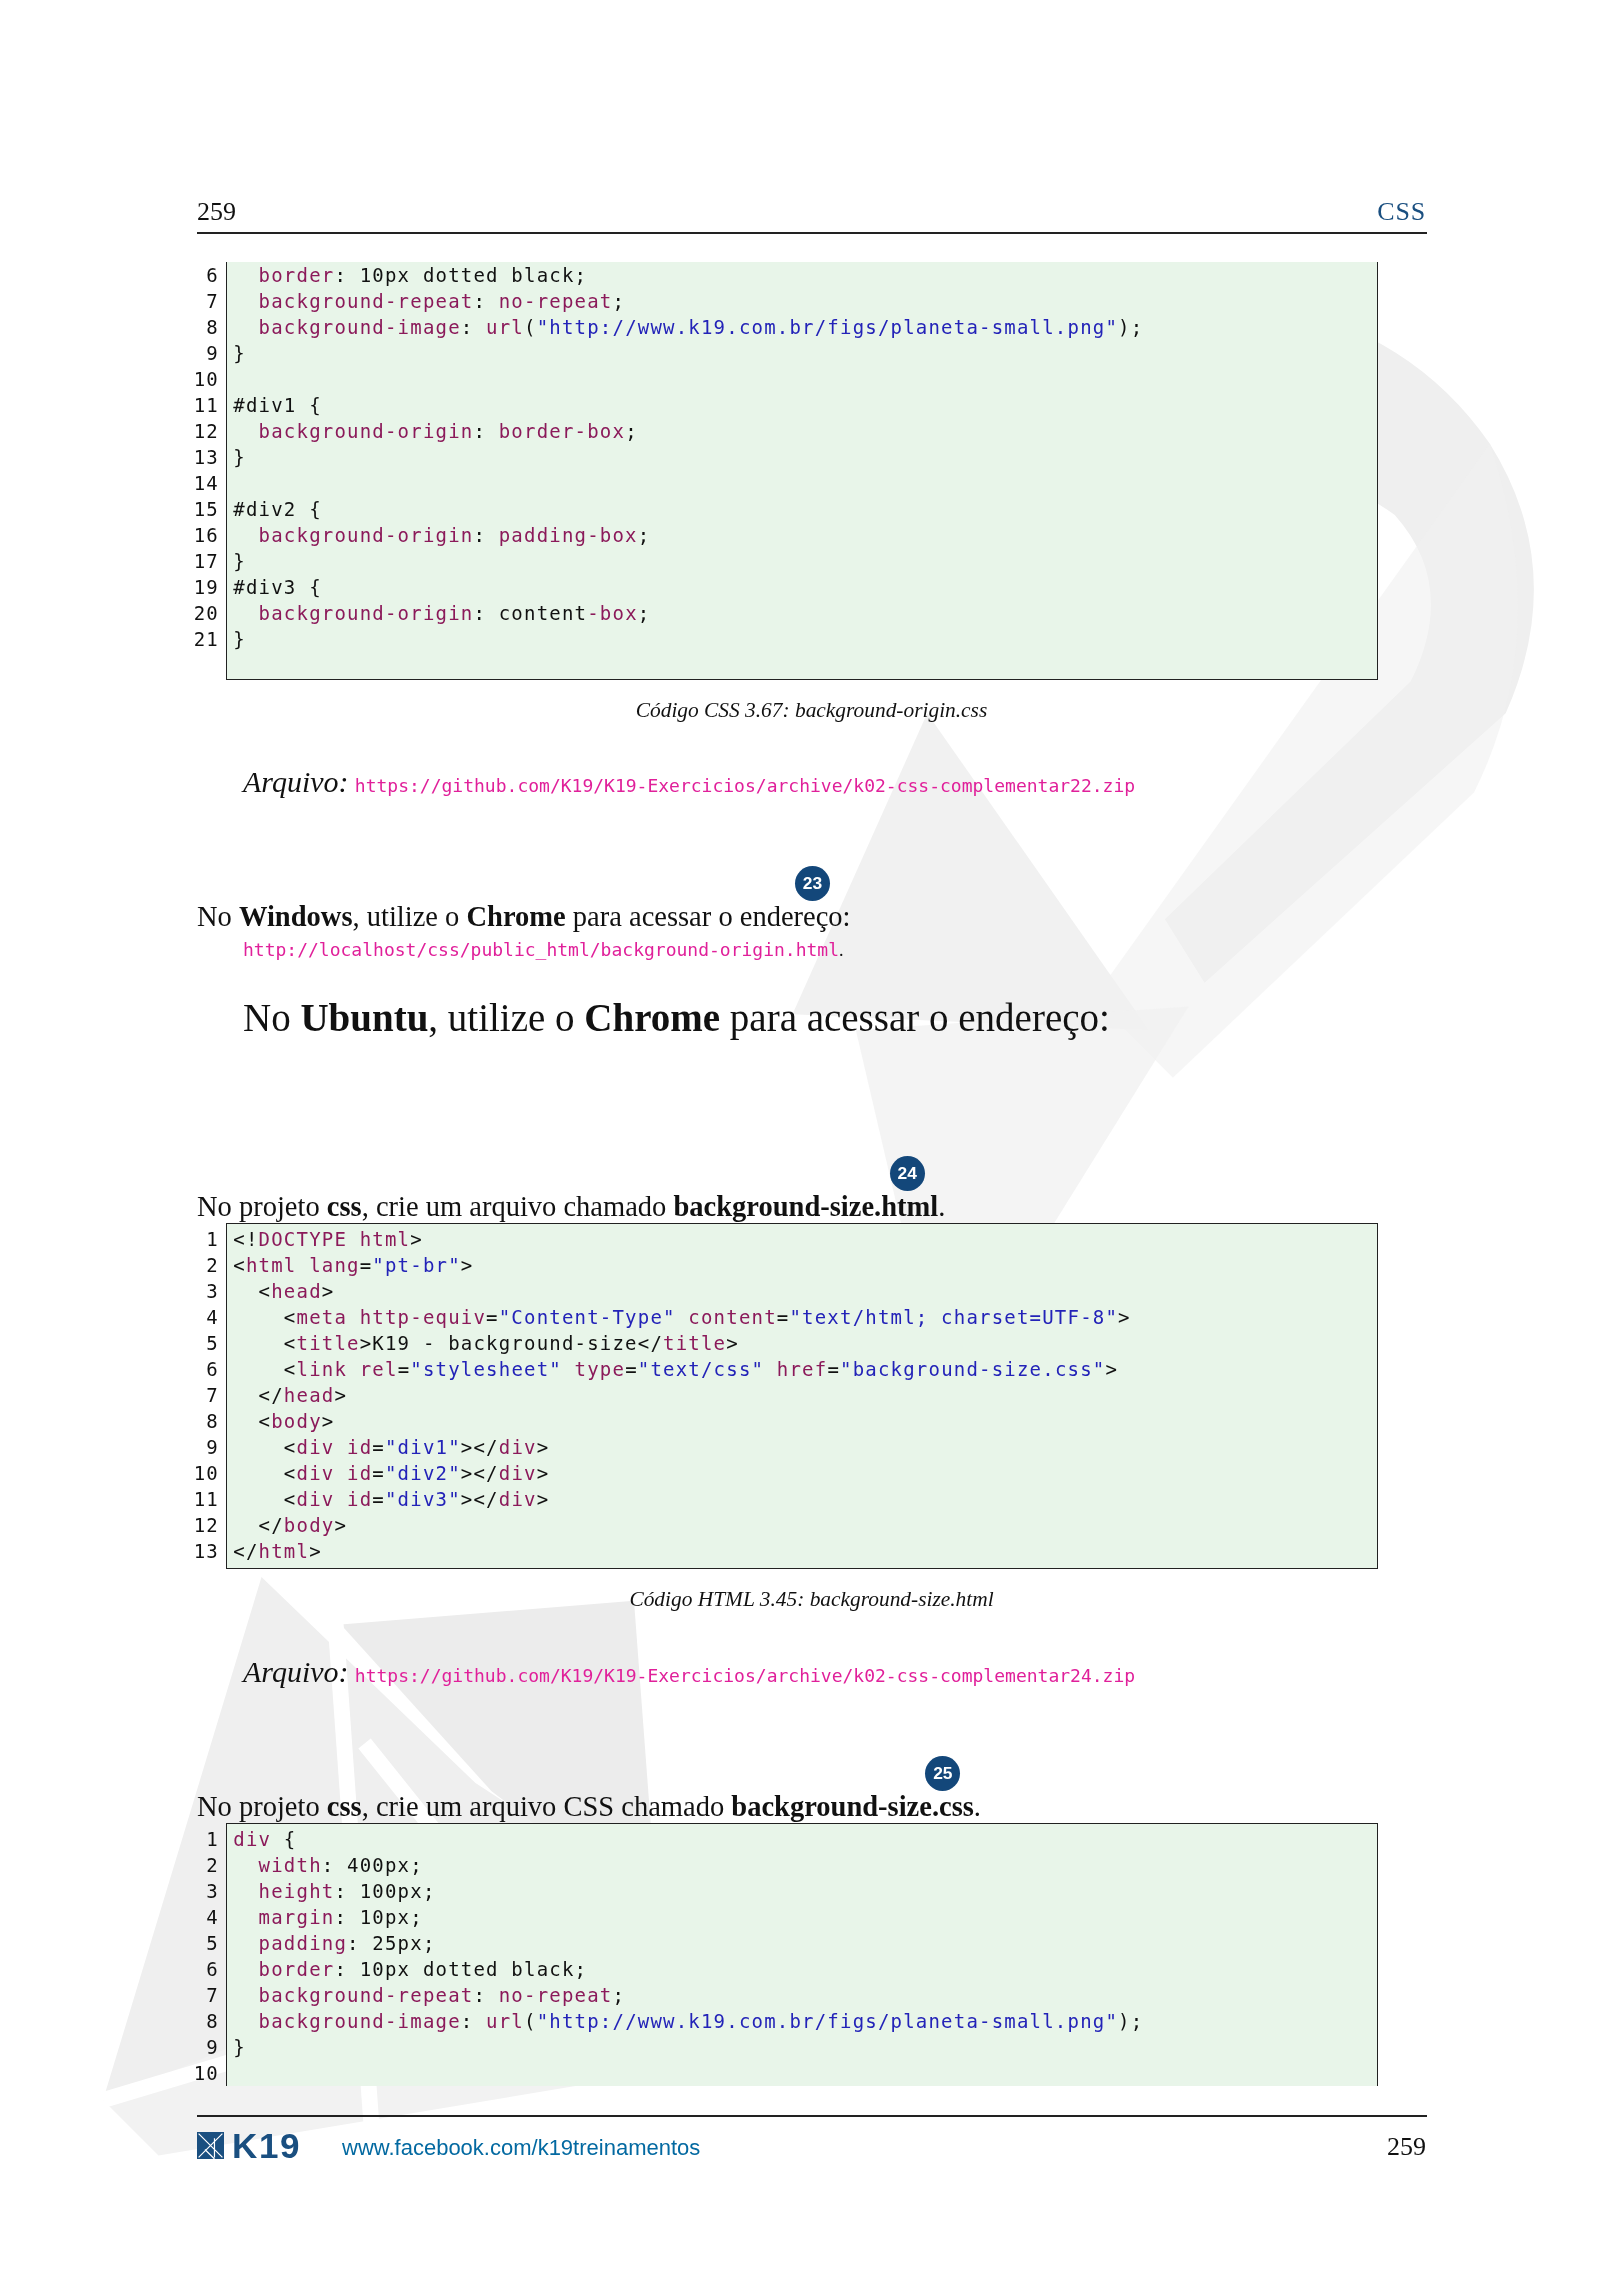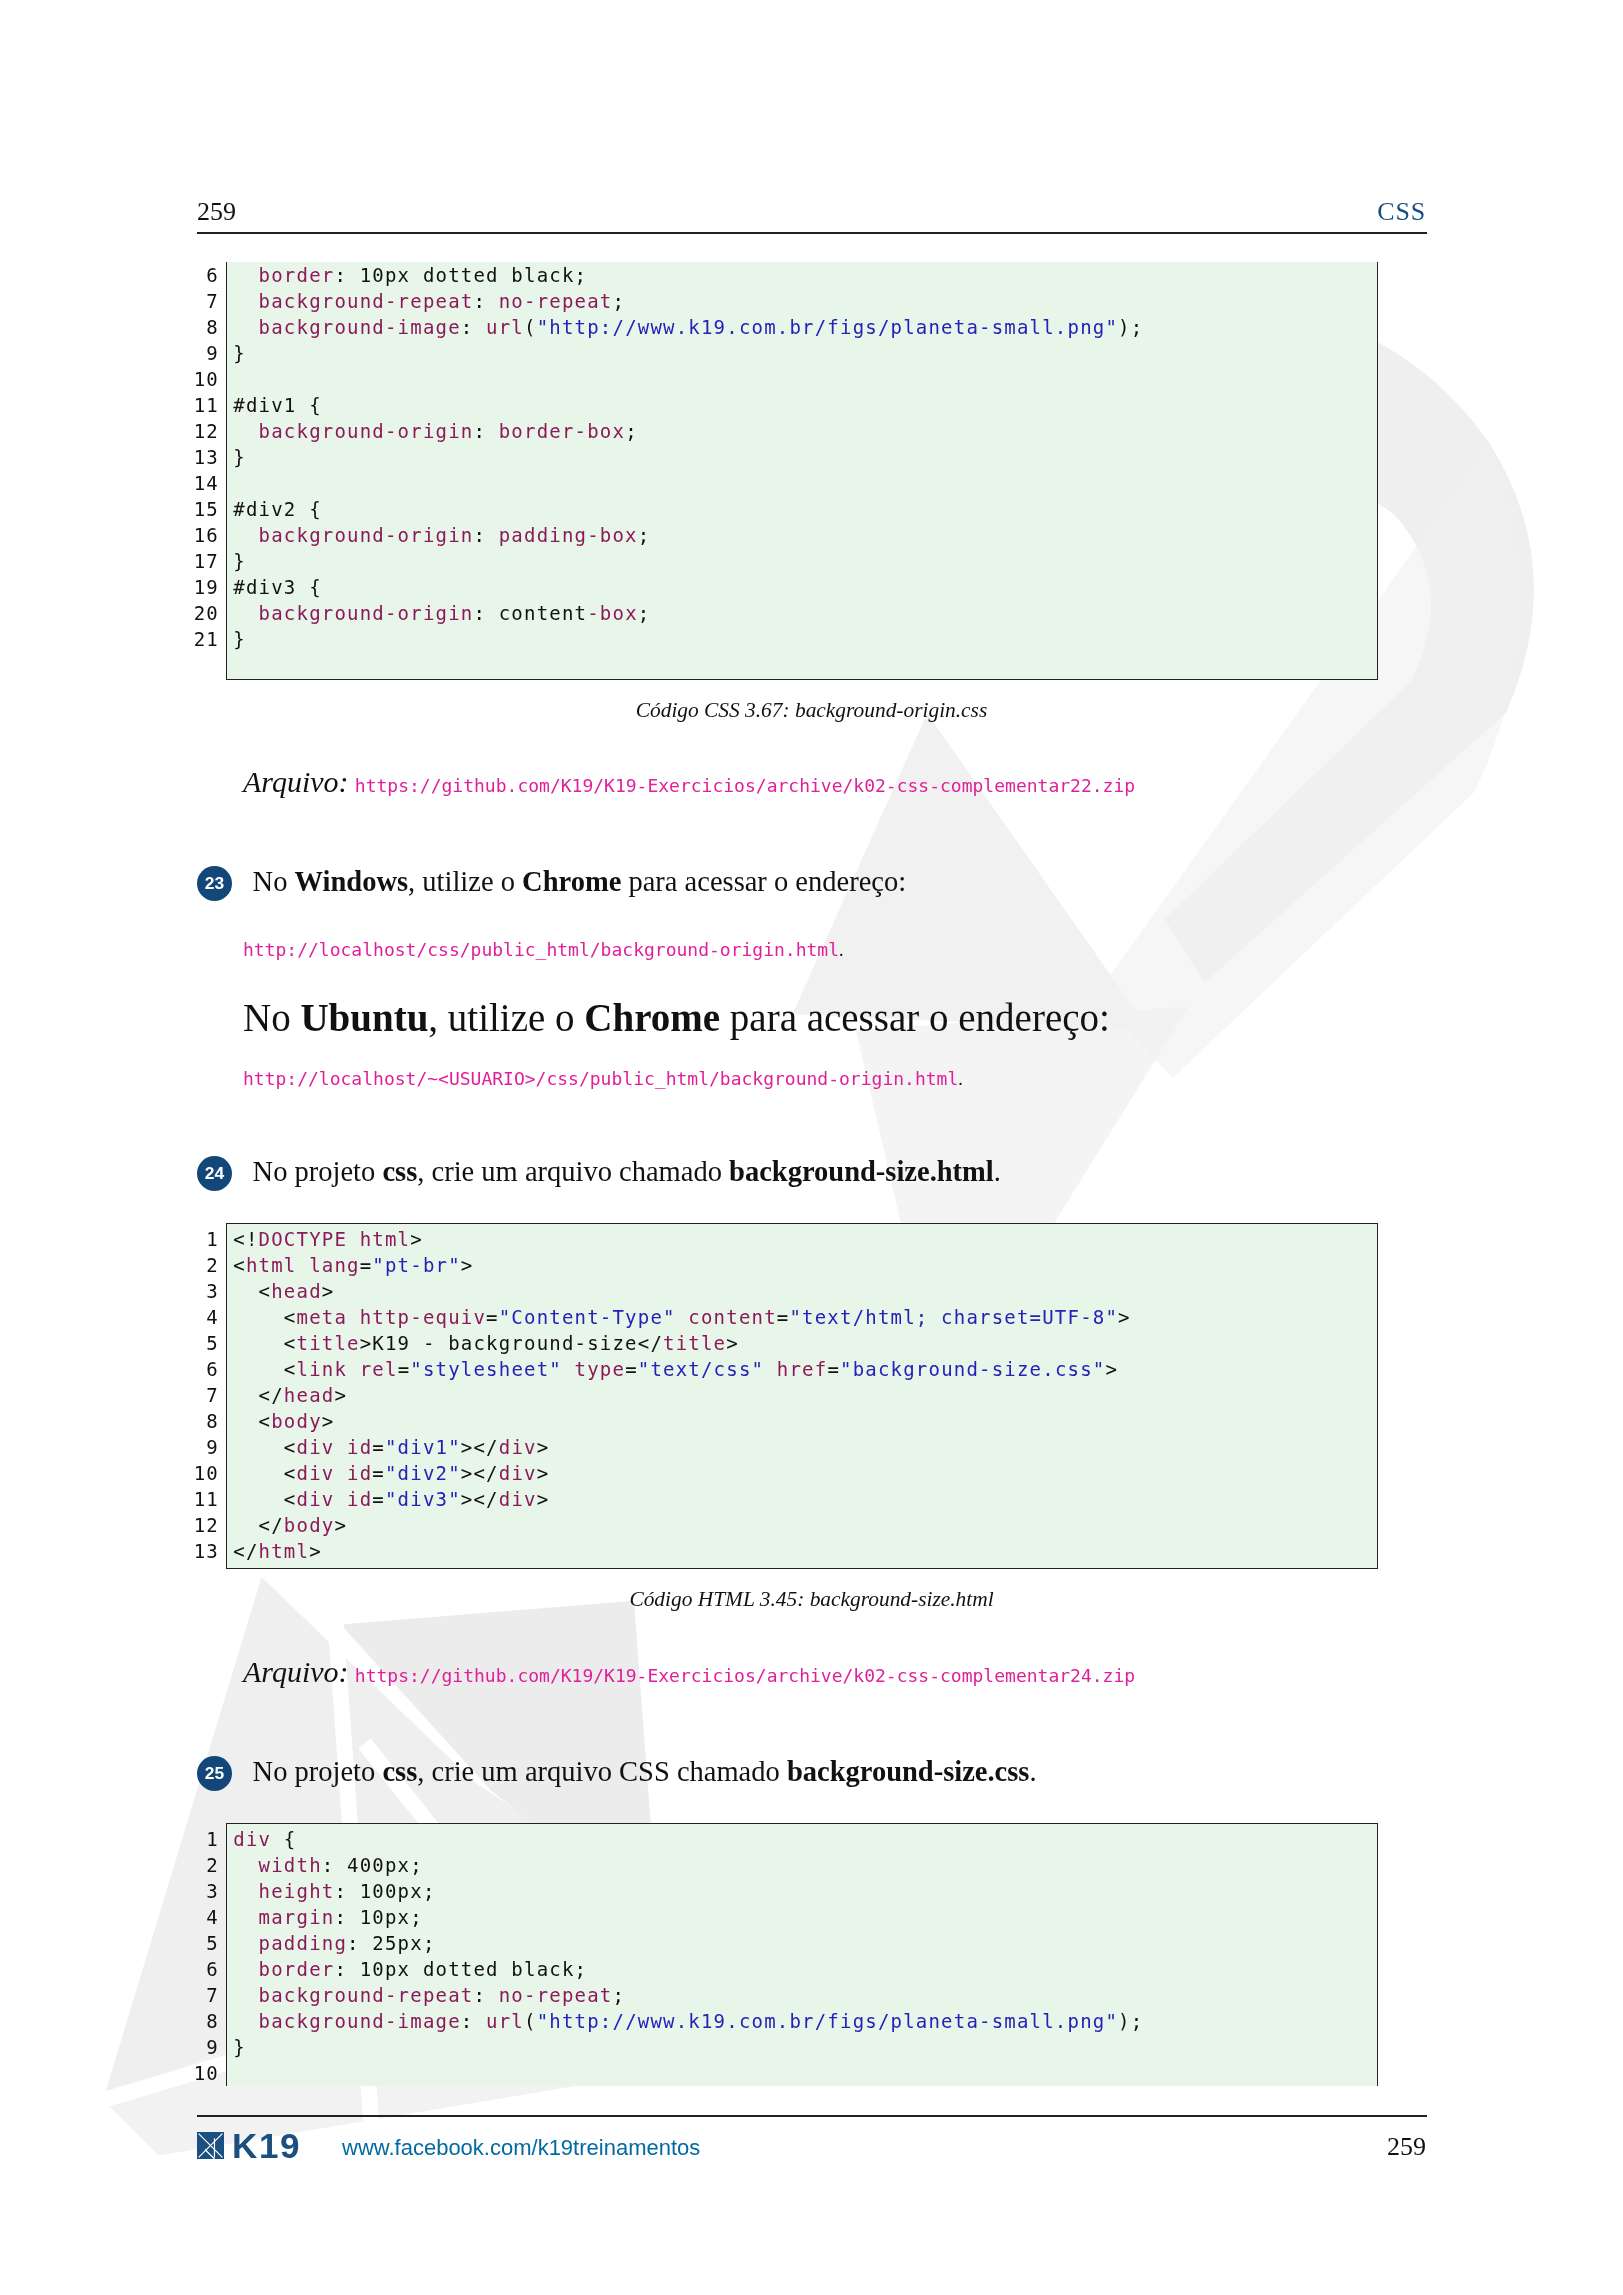--- a/index.html
+++ b/index.html
@@ -18,21 +18,21 @@
   .code.cut-bottom { border-bottom:none; }
   .code .ln { position:absolute; left:-48px; width:40px; text-align:right; color:#111;
               font-family:"DejaVu Sans Mono","Liberation Mono",monospace; }
   .code .row { position:relative; height:26px; line-height:26px; padding-left:6.3px; white-space:pre; letter-spacing:1.2px; }
   .k { color:#8b1a5a; } .s { color:#2323b8; } .p { color:#111; }
 
   .caption { position:absolute; left:0; width:1623px; text-align:center; font-style:italic; font-size:21.4px; color:#111; }
   .arq { position:absolute; left:243px; font-size:30px; font-style:italic; color:#111; white-space:nowrap; }
   .arq .url { font-style:normal; font-family:"DejaVu Sans Mono","Liberation Mono",monospace; font-size:18px; color:#e0209a; margin-left:6.3px; }
 
-  .step { position:absolute; left:197px; display:flex; align-items:flex-start; font-size:28.5px; white-space:nowrap; }
+  .step { position:absolute; left:197px; display:flex; align-items:flex-end; font-size:28.5px; white-space:nowrap;flex-direction:column; }
   .badge { width:35px; height:35px; border-radius:50%; background:#13477a; color:#fff; font-size:17.4px; font-weight:bold;
            display:flex; align-items:center; justify-content:center; margin-right:20.6px;
            font-family:"Liberation Sans","DejaVu Sans",sans-serif; }
   .para { position:absolute; left:243px; font-size:39px; white-space:nowrap; }
   .link { position:absolute; left:243px; font-family:"DejaVu Sans Mono","Liberation Mono",monospace; font-size:18px; color:#e0209a; white-space:nowrap; }
   .link .dot { color:#111; font-family:"Liberation Serif",serif; }
   b { font-weight:bold; }
 
   .ftr-rule { position:absolute; left:197px; width:1230px; top:2115px; height:1.6px; background:#222; }
   .ftr-logo { position:absolute; left:197px; top:2132px; display:flex; align-items:center; }
@@ -89,23 +89,20 @@
   <div class="step" style="top:866px;">
     <span class="badge">23</span>
     <span><span>No </span><b>Windows</b><span>, utilize o </span><b>Chrome</b><span> para acessar o endereço:</span></span>
   </div>
   <div class="link" style="top:939px;">
     <span>http://localhost/css/public_html/background-origin.html</span><span class="dot">.</span>
   </div>
   <div class="para" style="top:995px;">
     <span>No </span><b>Ubuntu</b><span>, utilize o </span><b>Chrome</b><span> para acessar o endereço:</span>
   </div>
-  <div class="link" style="top:1068px;">
-    <span>http://localhost/~&lt;USUARIO&gt;/css/public_html/background-origin.html</span><span class="dot">.</span>
-  </div>
 
   <div class="step" style="top:1156px;">
     <span class="badge">24</span>
     <span><span>No projeto </span><b>css</b><span>, crie um arquivo chamado </span><b>background-size.html</b><span>.</span></span>
   </div>
 
   <div class="code" id="cb1" style="top:1223px; height:346px; padding-top:2.4px;">
       <div class="row"><span class="ln">1</span><span class="p">&lt;!</span><span class="k">DOCTYPE html</span><span class="p">&gt;</span></div>
       <div class="row"><span class="ln">2</span><span class="p">&lt;</span><span class="k">html lang</span><span class="p">=</span><span class="s">"pt-br"</span><span class="p">&gt;</span></div>
       <div class="row"><span class="ln">3</span><span class="p">  &lt;</span><span class="k">head</span><span class="p">&gt;</span></div>

